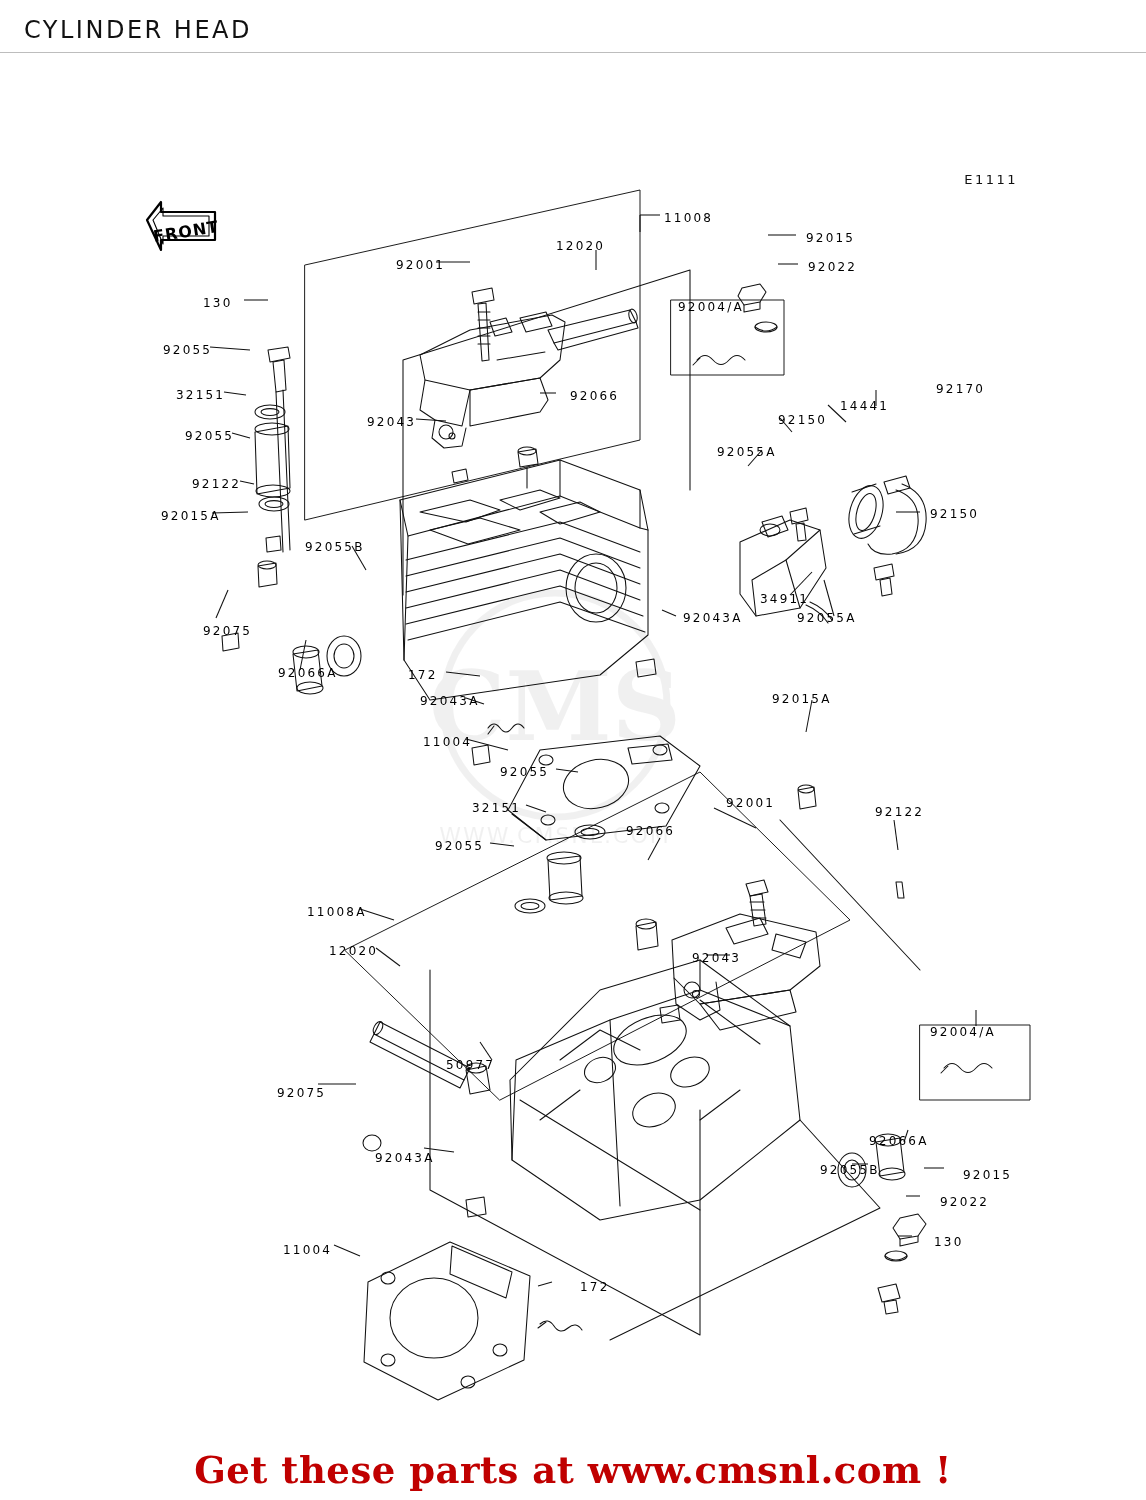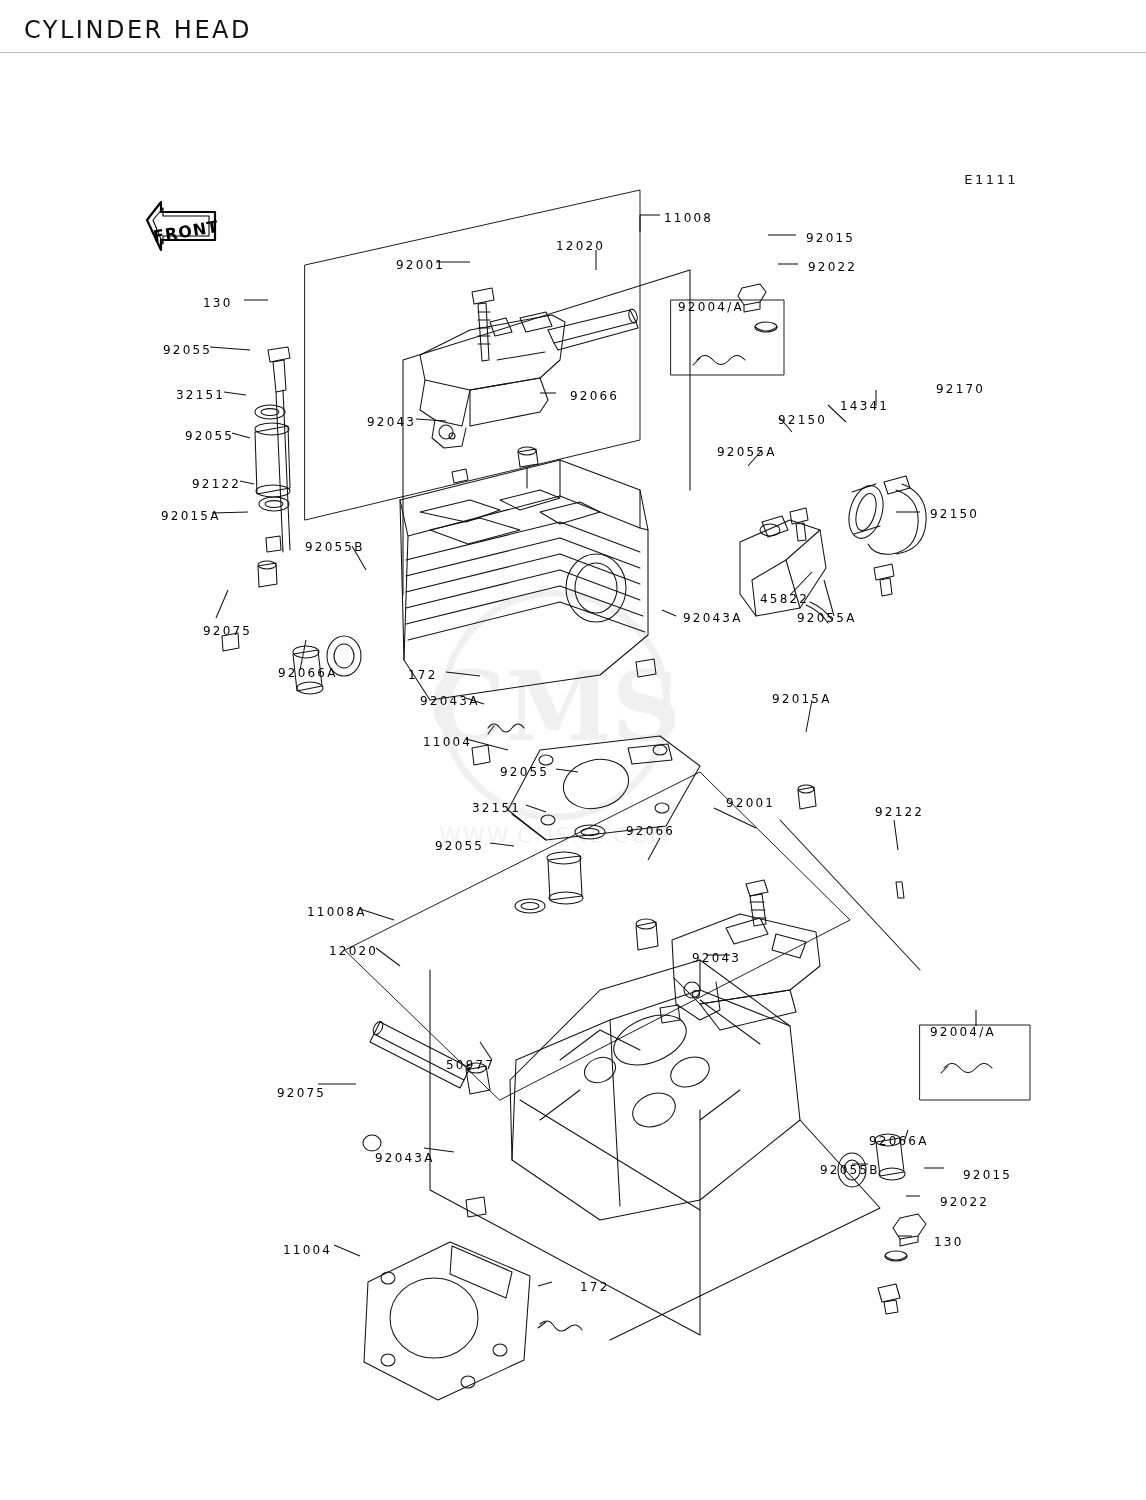--- a/index.html
+++ b/index.html
@@ -418,26 +418,26 @@
   <div class="part-label" style="left:678px;  top:301px;">92004/A</div>
   <div class="part-label" style="left:203px;  top:297px;">130</div>
   <div class="part-label" style="left:163px;  top:344px;">92055</div>
   <div class="part-label" style="left:176px;  top:389px;">32151</div>
   <div class="part-label" style="left:185px;  top:430px;">92055</div>
   <div class="part-label" style="left:192px;  top:478px;">92122</div>
   <div class="part-label" style="left:161px;  top:510px;">92015A</div>
   <div class="part-label" style="left:570px;  top:390px;">92066</div>
   <div class="part-label" style="left:367px;  top:416px;">92043</div>
   <div class="part-label" style="left:888px;  top:383px;margin-left:48px;">92170</div>
-  <div class="part-label" style="left:840px;  top:400px;">14341</div>
+  <div class="part-label" style="left:840px;  top:400px;">14441</div>
   <div class="part-label" style="left:778px;  top:414px;">92150</div>
   <div class="part-label" style="left:717px;  top:446px;">92055A</div>
   <div class="part-label" style="left:930px;  top:508px;">92150</div>
   <div class="part-label" style="left:305px;  top:541px;">92055B</div>
-  <div class="part-label" style="left:760px;  top:593px;">45822</div>
+  <div class="part-label" style="left:760px;  top:593px;">34911</div>
   <div class="part-label" style="left:797px;  top:612px;">92055A</div>
   <div class="part-label" style="left:683px;  top:612px;">92043A</div>
   <div class="part-label" style="left:203px;  top:625px;">92075</div>
   <div class="part-label" style="left:278px;  top:667px;">92066A</div>
   <div class="part-label" style="left:408px;  top:669px;">172</div>
   <div class="part-label" style="left:420px;  top:695px;">92043A</div>
   <div class="part-label" style="left:772px;  top:693px;">92015A</div>
   <div class="part-label" style="left:423px;  top:736px;">11004</div>
   <div class="part-label" style="left:500px;  top:766px;">92055</div>
   <div class="part-label" style="left:472px;  top:802px;">32151</div>
@@ -453,13 +453,14 @@
   <div class="part-label" style="left:277px;  top:1087px;">92075</div>
   <div class="part-label" style="left:869px;  top:1135px;">92066A</div>
   <div class="part-label" style="left:375px;  top:1152px;">92043A</div>
   <div class="part-label" style="left:820px;  top:1164px;">92055B</div>
   <div class="part-label" style="left:963px;  top:1169px;">92015</div>
   <div class="part-label" style="left:940px;  top:1196px;">92022</div>
   <div class="part-label" style="left:934px;  top:1236px;">130</div>
   <div class="part-label" style="left:283px;  top:1244px;">11004</div>
   <div class="part-label" style="left:580px;  top:1281px;">172</div>
 
+  <div id="footer-text">Get these parts at www.cmsnl.com !</div>
 </div>
 
 </body></html>

